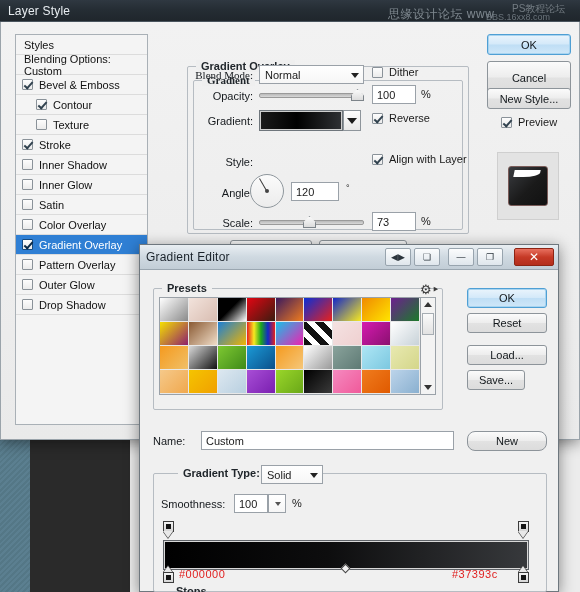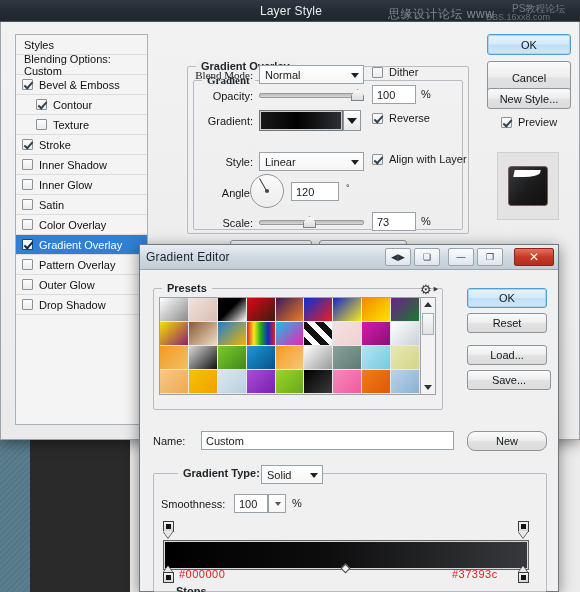--- a/index.html
+++ b/index.html
@@ -70,21 +70,21 @@
   }
   .titlebar .title {
     color: #e8edf1; font-size: 12px; letter-spacing: .2px;
   }
 
   
   #layer-style {
     left: 0; top: 0; width: 580px; height: 440px;
     border: 0;
   }
-  #layer-style .titlebar { height: 22px; padding-left: 8px; justify-content: center; }
+  #layer-style .titlebar { height: 22px; padding-left: 8px; }
   #ls-body {
     position: absolute; left: 0; top: 22px; right: 0; bottom: 0;
     background: linear-gradient(180deg,#f2f2f2 0%,#eaeaea 100%);
     border: 1px solid #9aa3aa; border-top: 0;
   }
 
   
   #styles-panel {
     position: absolute; left: 14px; top: 12px; width: 133px; bottom: 14px;
     background: #f4f4f4;
@@ -500,24 +500,20 @@
     <div class="grad-swatch" style="left:258px; top:88px; width:84px; height:21px;"></div>
     <div class="grad-drop" style="left:342px; top:88px;">
       <span class="arrow"></span>
     </div>
     <div class="checkrow" style="left:371px; top:90px;">
       <span class="cb on"></span>
       <span>Reverse</span>
     </div>
 
     <span class="lbl" style="left:186px; top:134px; width:66px;">Style:</span>
-    <div class="combo" style="left:258px; top:130px; width:105px;">
-      <span>Linear</span>
-      <span class="arrow"></span>
-    </div>
     <div class="checkrow" style="left:371px; top:131px;">
       <span class="cb on"></span>
       <span>Align with Layer</span>
     </div>
 
     <span class="lbl" style="left:186px; top:165px; width:66px;">Angle:</span>
     <div class="dial" style="left:249px; top:152px;">
       <div class="needle"></div>
       <div class="hub"></div>
     </div>
@@ -629,21 +625,21 @@
 
 <div class="btn primary" style="left:467px; top:288px; width:80px; height:20px;">
   <span>OK</span>
 </div>
 <div class="btn" style="left:467px; top:313px; width:80px; height:20px;">
   <span>Reset</span>
 </div>
 <div class="btn" style="left:467px; top:345px; width:80px; height:20px;">
   <span>Load...</span>
 </div>
-<div class="btn" style="left:467px; top:370px; width:84px; height:20px;">
+<div class="btn" style="left:467px; top:370px; width:58px; height:20px;">
   <span>Save...</span>
 </div>
 
 <span class="lbl" style="left:153px; top:435px; width:40px; text-align:left;">Name:</span>
 <div class="field" style="left:201px; top:431px; width:253px;">
   <span>Custom</span>
 </div>
 <div class="btn" style="left:467px; top:431px; width:80px; height:20px;border-radius:8px;">
   <span>New</span>
 </div>

